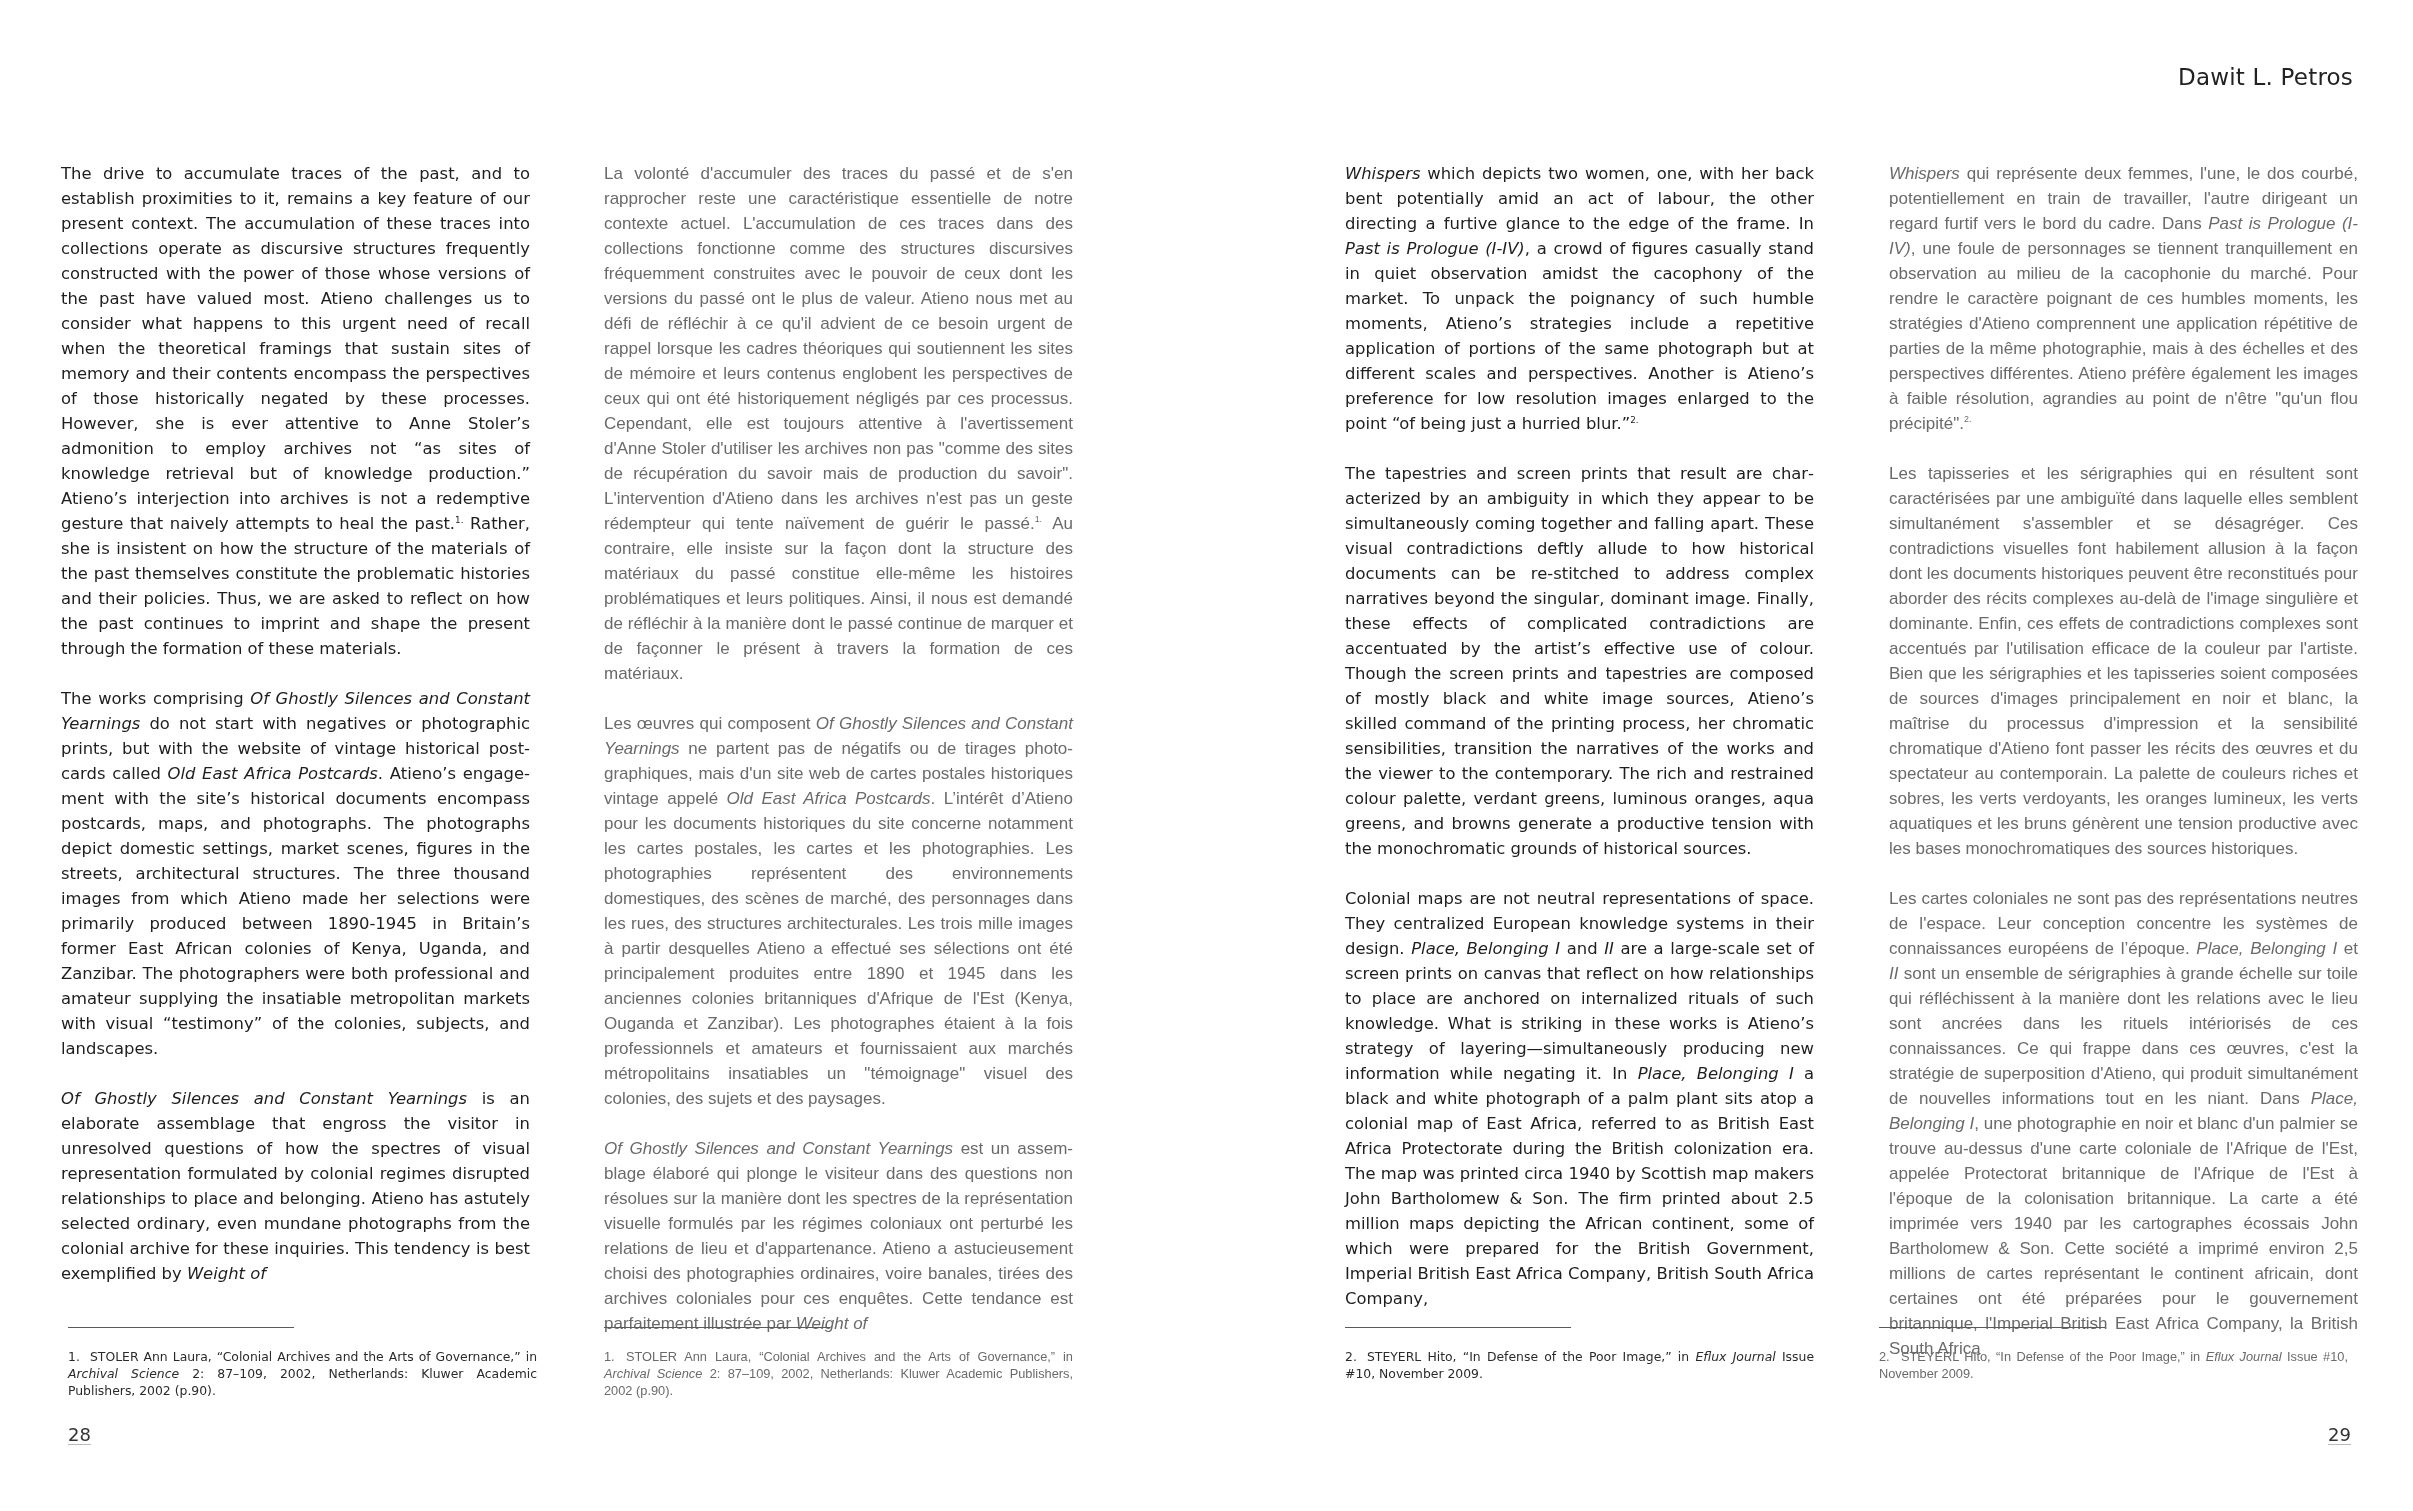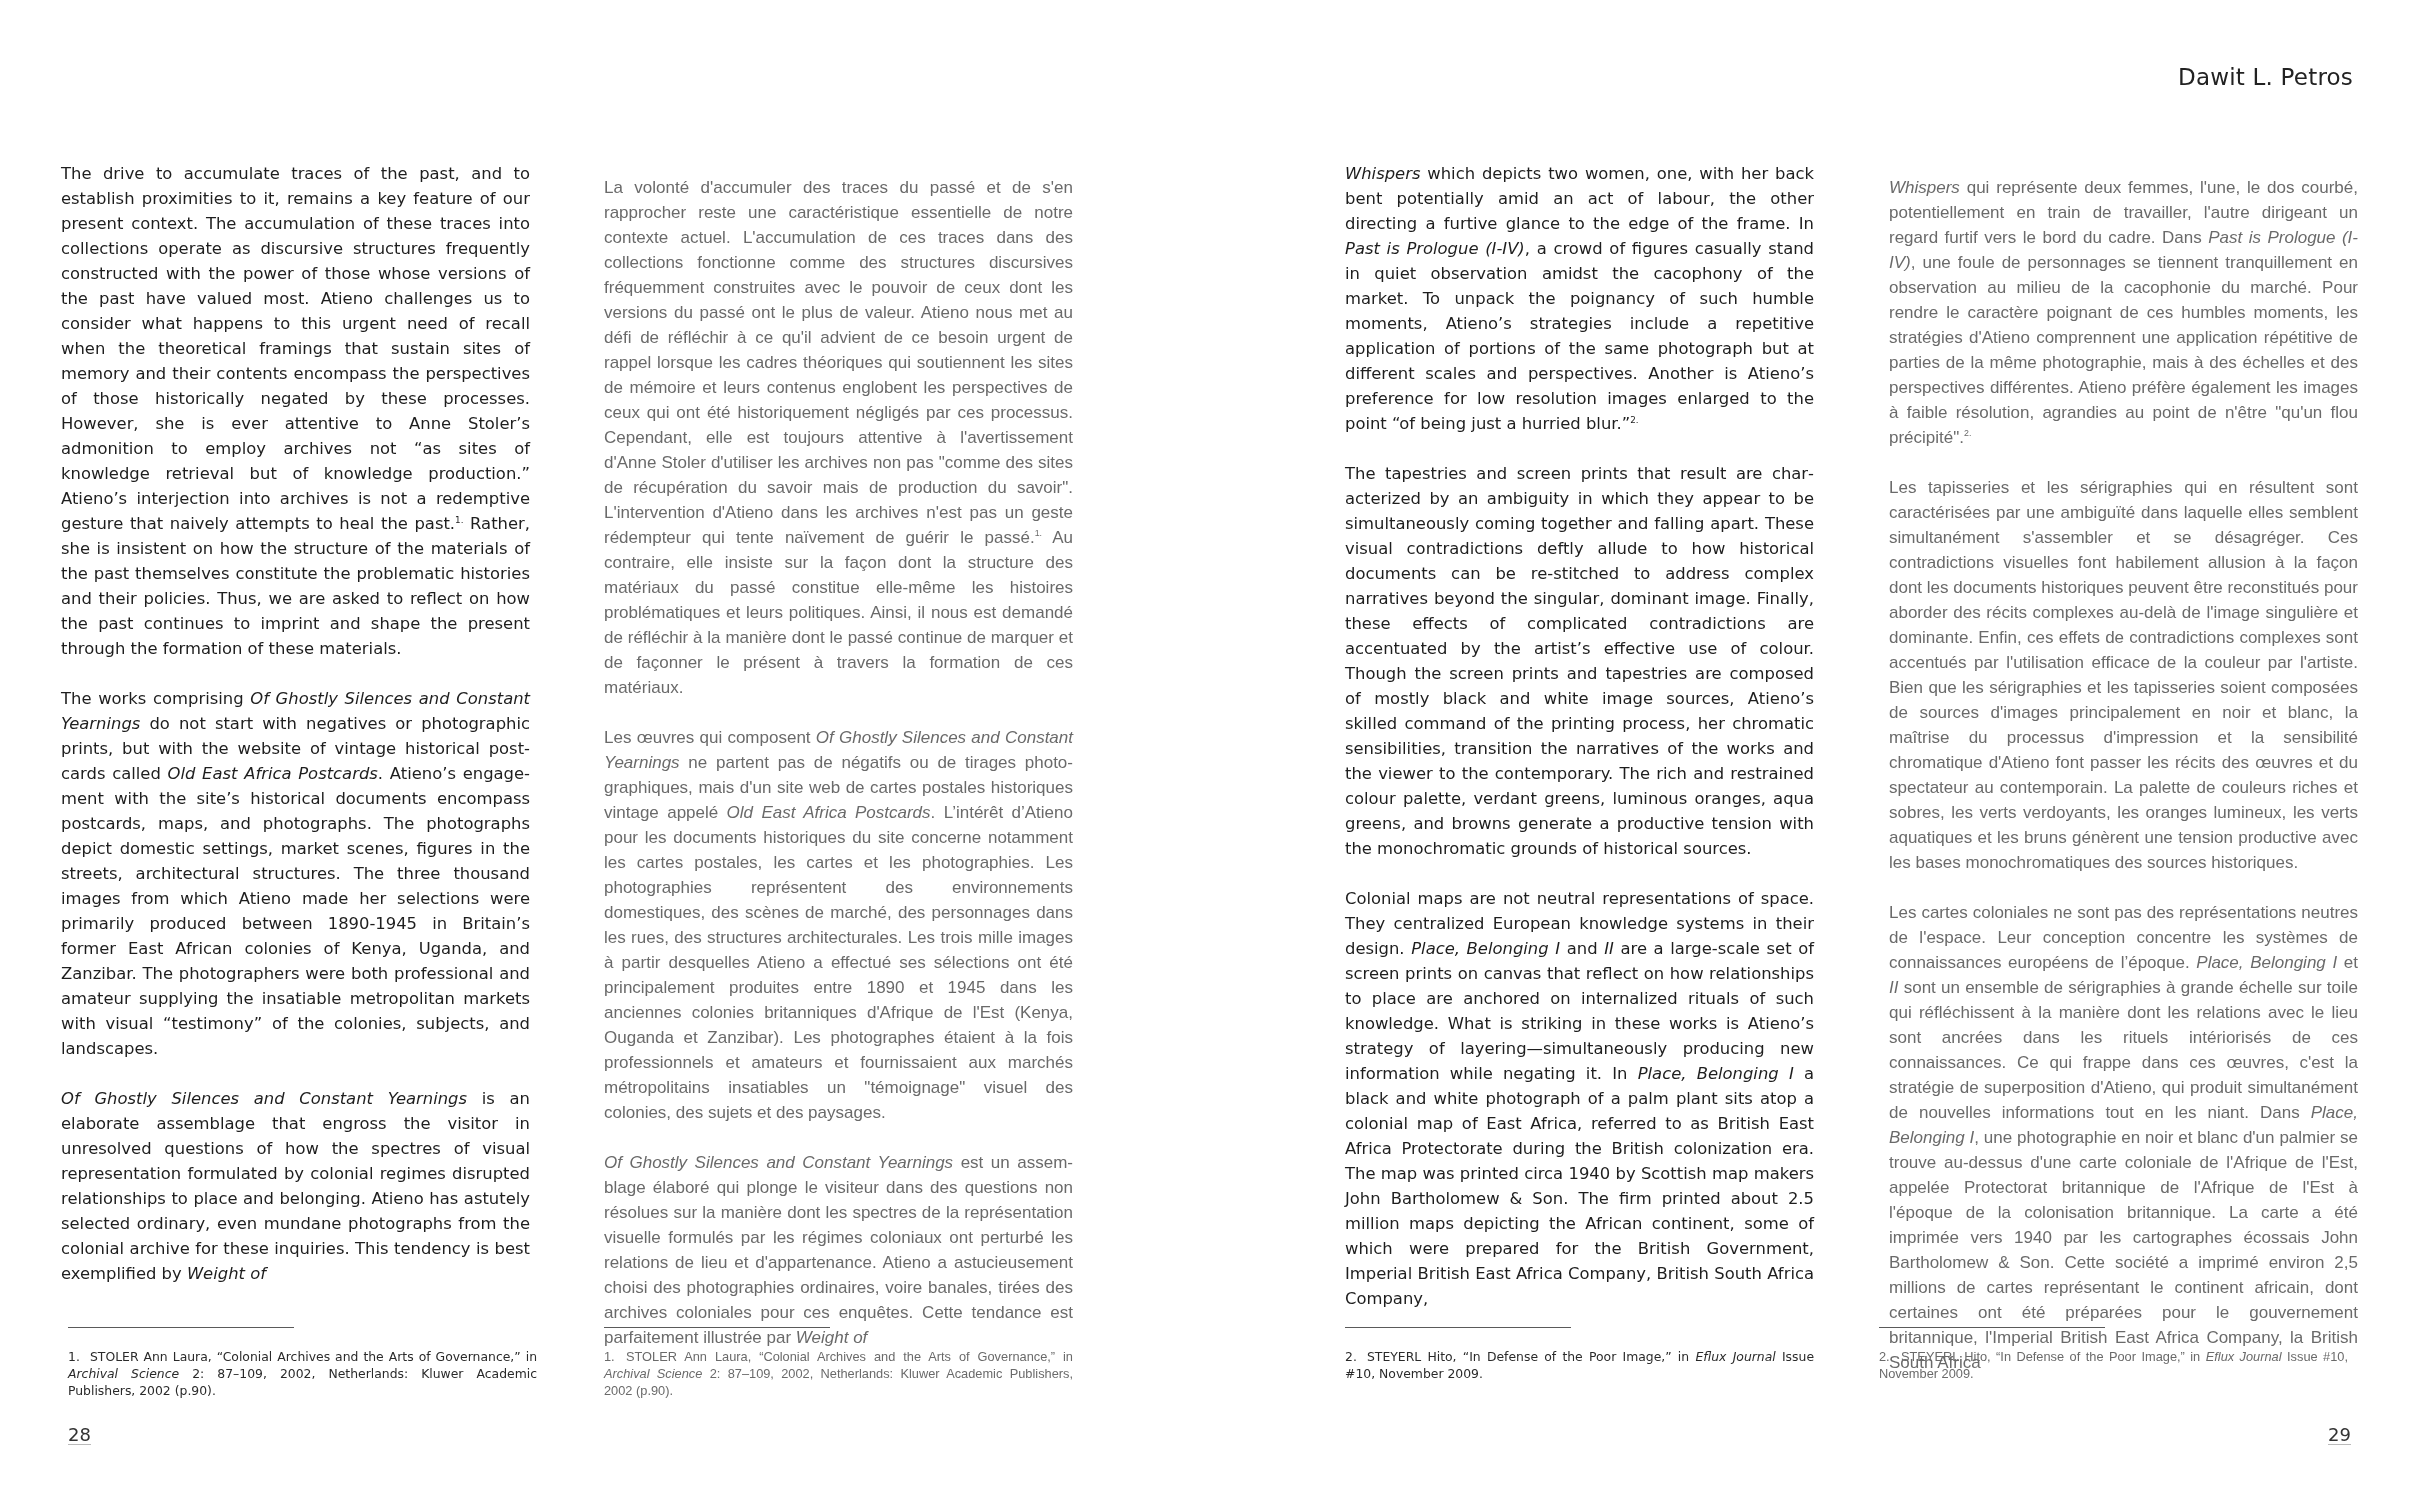--- a/index.html
+++ b/index.html
@@ -10,21 +10,21 @@
   .page.right { left: 1206px; width: 1207px; }
   .running-head { position: absolute; top: 64px; right: 60px; font-size: 23px; color: #222;
                   letter-spacing: 0.2px; }
   .col { position: absolute; top: 161px; width: 469px; }
   .col.c1 { left: 61px; }
   .col.c2 { left: 604px; }
   .col.c3 { left: 139px; }
   .col.c4 { left: 683px; }
   .body-text { font-size: 16.4px; line-height: 25px; text-align: justify; hyphens: manual; }
   .en { color: #1e1e1e; }
-  .fr { color: #6a6a6a; font-family: "Liberation Sans", sans-serif; font-size: 17px; margin-top: 14px; }
+  .fr { color: #6a6a6a; font-family: "Liberation Sans", sans-serif; font-size: 17px; }
   .body-text p { margin: 0 0 25px 0; }
   .body-text p:last-child { margin-bottom: 0; }
   .body-text em { font-style: italic; }
   .body-text sup { font-size: 8.8px; vertical-align: super; line-height: 0; }
   .fn-block { position: absolute; top: 1327px; width: 469px; }
   .fn-rule { width: 226px; height: 0; border-top: 1.5px solid #5a5a5a; margin-bottom: 20.4px; }
   .fn-text { font-size: 12.4px; line-height: 17px; text-align: justify; }
   .fn-text.en { color: #2a2a2a; }
   .fn-text.fr { color: #6a6a6a; font-family: "Liberation Sans", sans-serif; font-size: 12.8px; }
   .fn-num { display: inline-block; width: 22px; }

